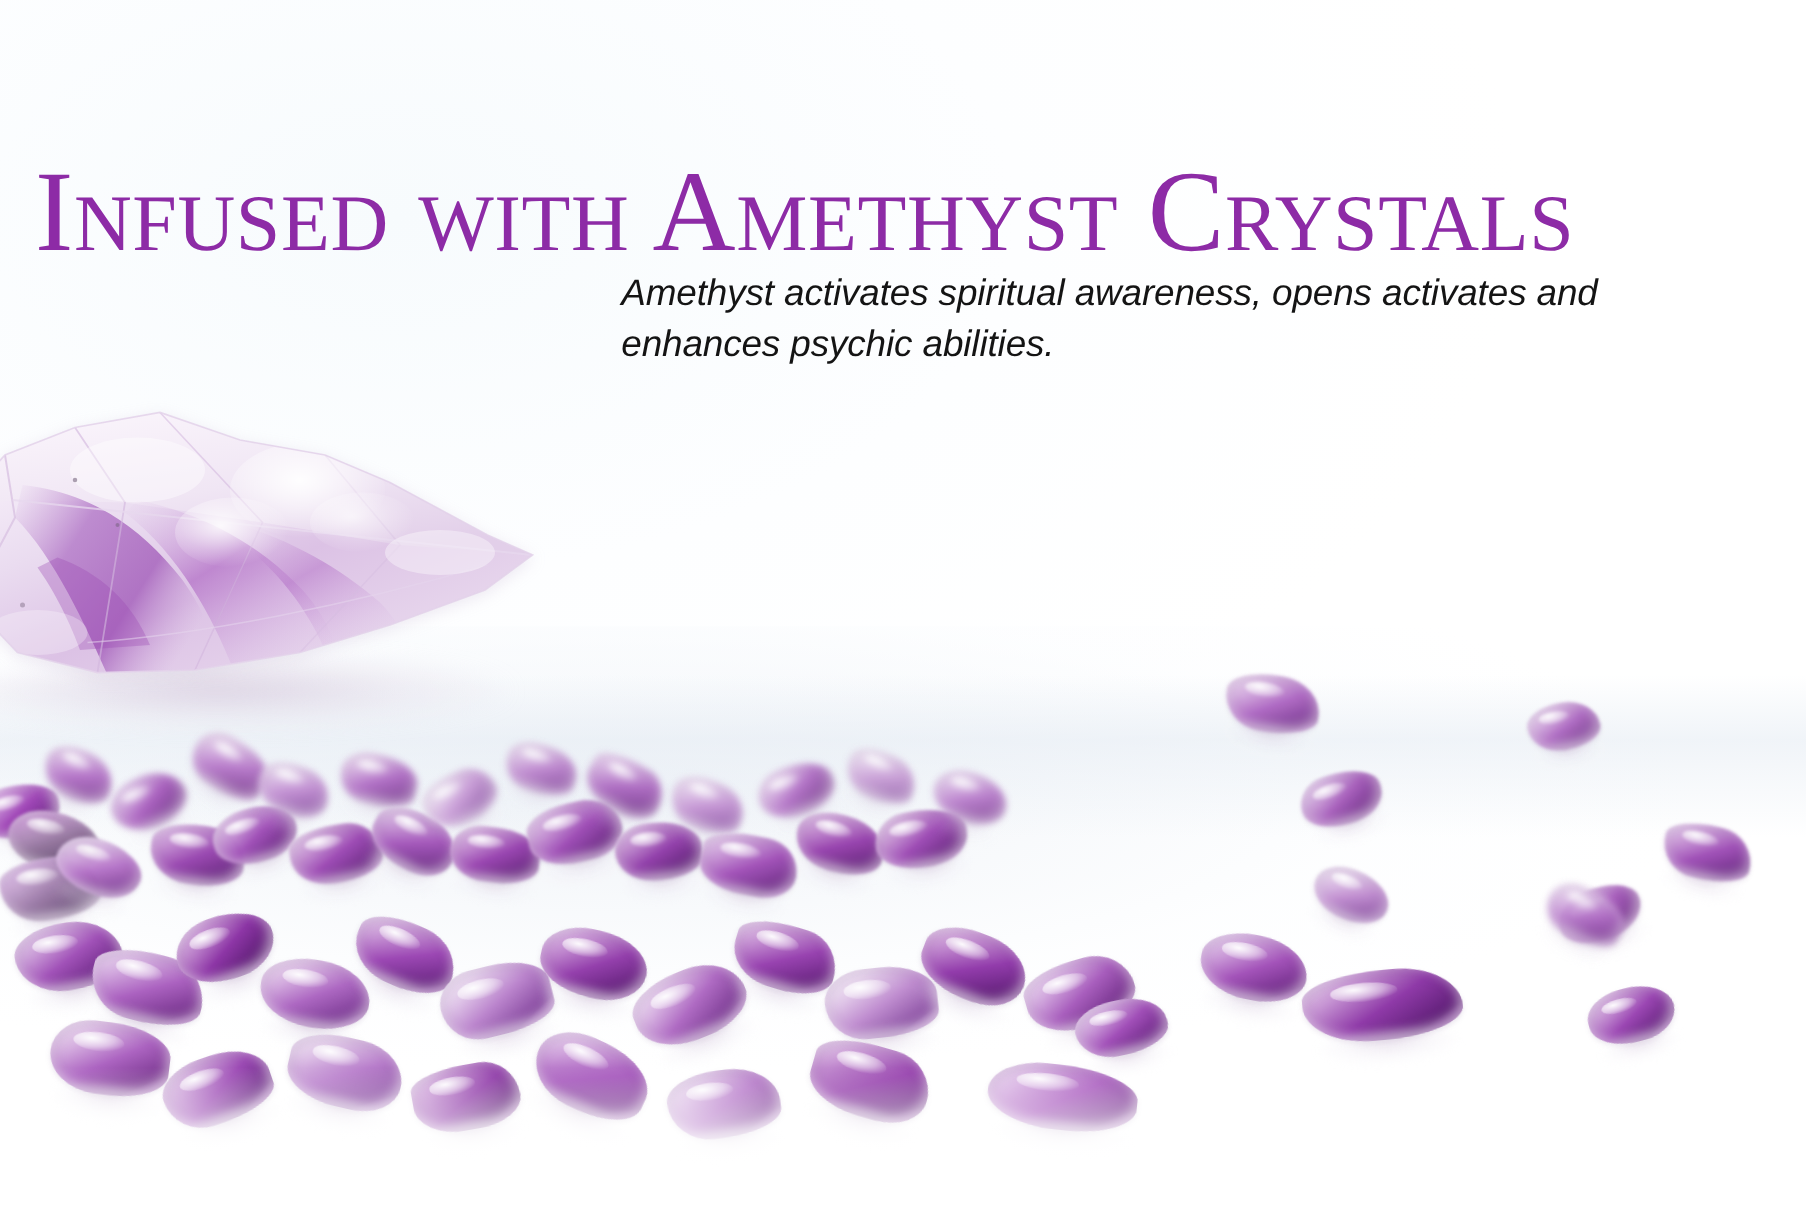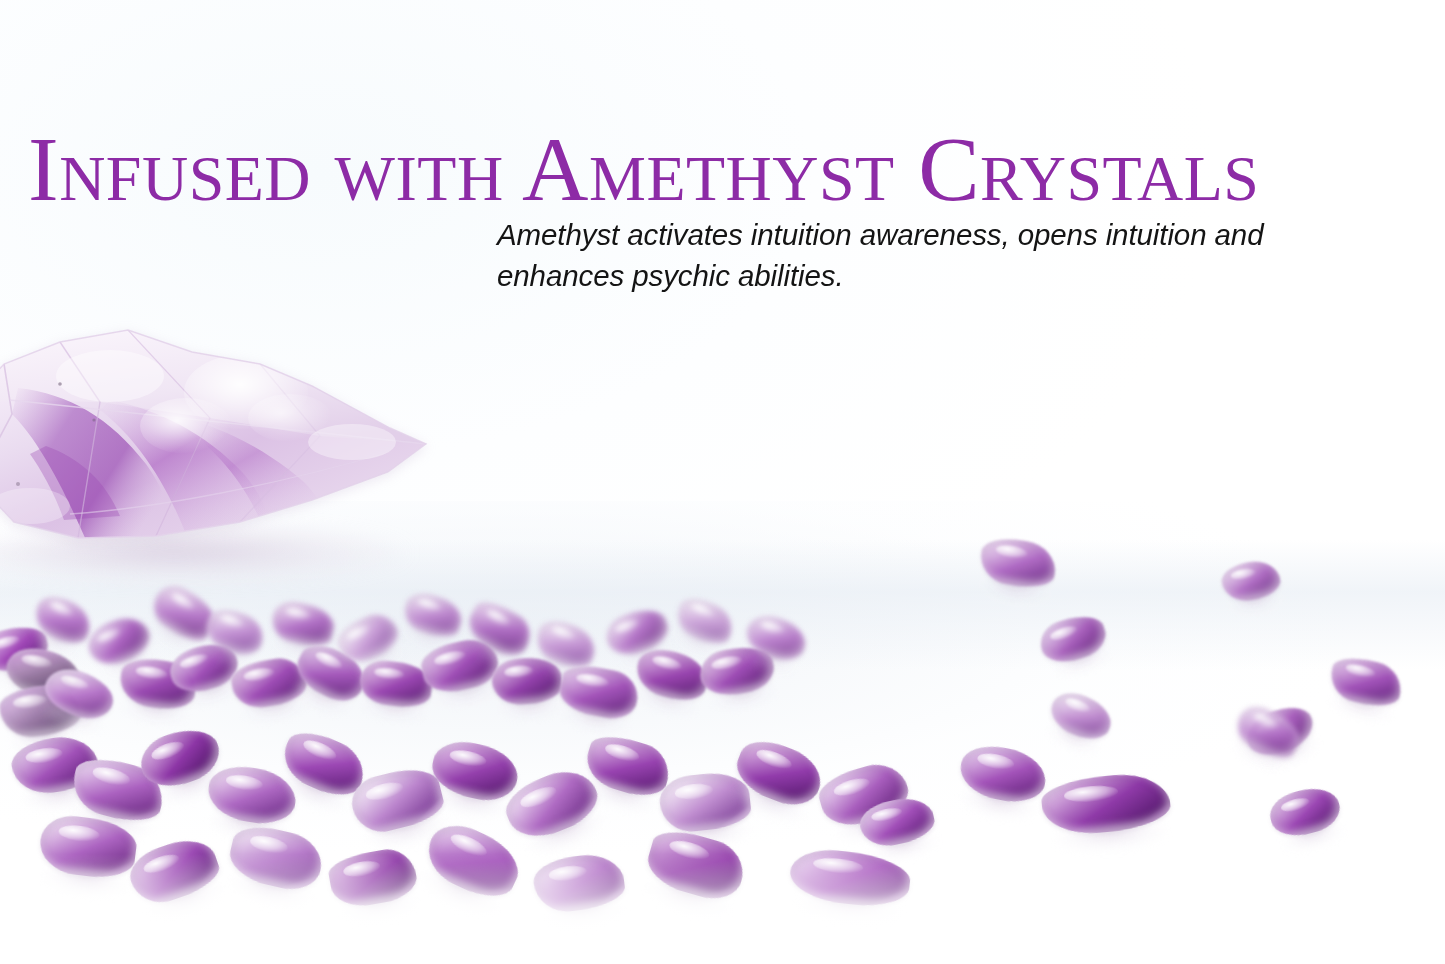--- a/index.html
+++ b/index.html
@@ -540,16 +540,16 @@
         <div class="spark"></div>
         <div class="refl"></div>
       </div>
     </div>
 
   <div class="vignette-bottom"></div>
 
   <h1 class="headline">Infused with Amethyst Crystals</h1>
 
   <div class="copy">
-    <p>Amethyst activates intuition awareness, opens intuition and enhances psychic abilities.</p>
+    <p>Amethyst activates spiritual awareness, opens activates and enhances psychic abilities.</p>
   </div>
 
 </div>
 
 </body></html>

